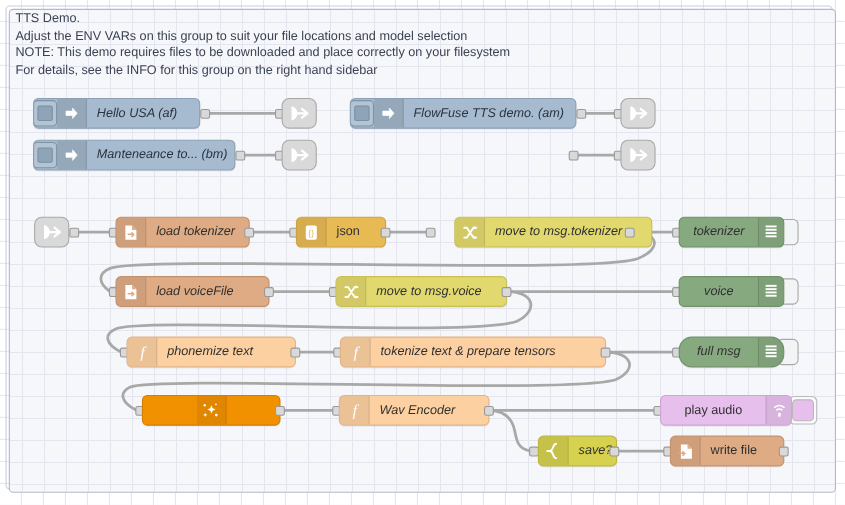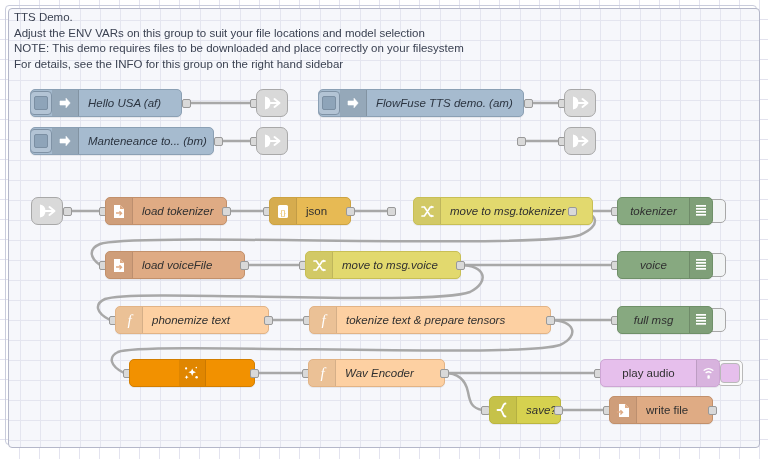--- a/index.html
+++ b/index.html
@@ -382,21 +382,21 @@
       <svg class="gi" width="13" height="16" viewBox="0 0 13 16">
           <text x="6.5" y="13" font-size="15" font-style="italic" font-family="Liberation Serif, serif" text-anchor="middle" fill="#fff">f</text>
         </svg>
     </span>
     <span class="lbl">tokenize text &amp; prepare tensors</span>
   </div>
   <span class="port" style="left:546px;top:316px;"></span>
 
   <span class="port" style="left:611px;top:316px;"></span>
   <div class="dbg-tail-wrap" style="left:706px;top:308px;"></div>
-  <div class="node c-debug" style="left:617px;top:306px;width:96px;">
+  <div class="node c-debug" style="left:617px;top:306px;width:96px;border-radius:12px;">
     <span class="lbl center">full msg</span>
     <span class="dbg-status">
       <svg class="gi" width="12" height="14" viewBox="0 0 12 14">
           <g fill="#fff">
             <rect x="1" y="1" width="10" height="1.7"></rect>
             <rect x="1" y="4" width="10" height="1.7"></rect>
             <rect x="1" y="7" width="10" height="1.7"></rect>
             <rect x="1" y="10" width="10" height="1.7"></rect>
           </g>
         </svg>

